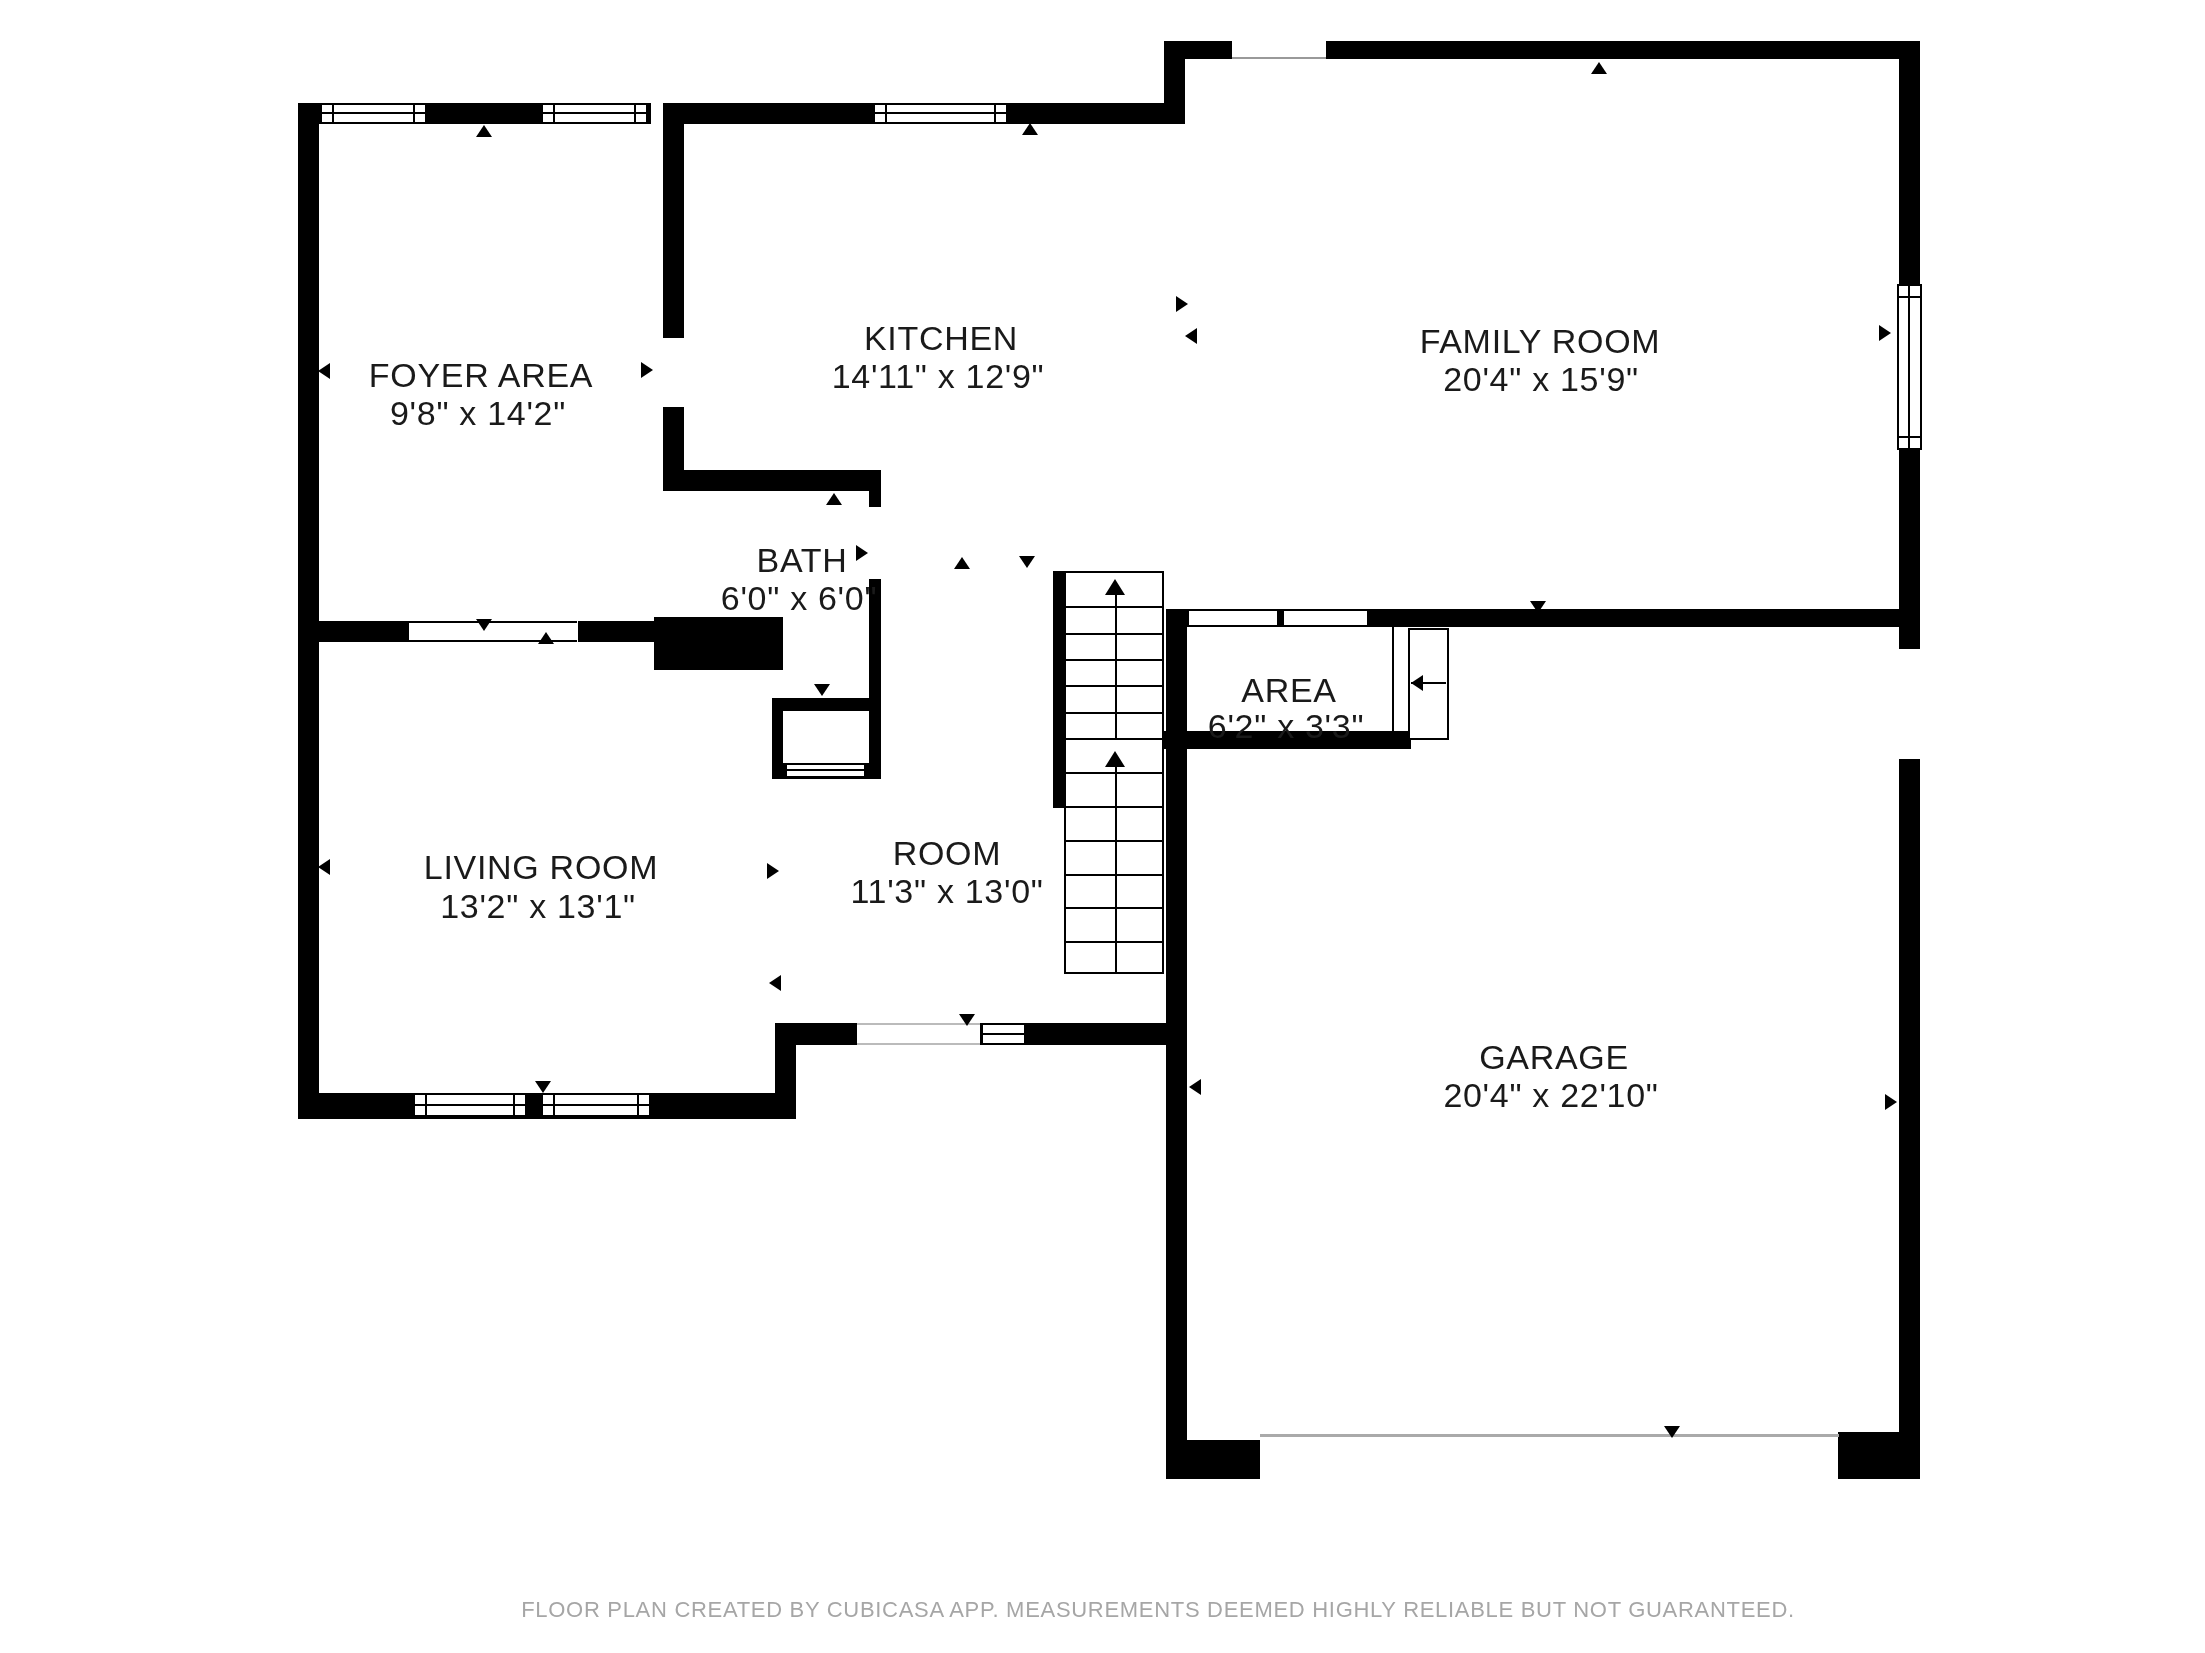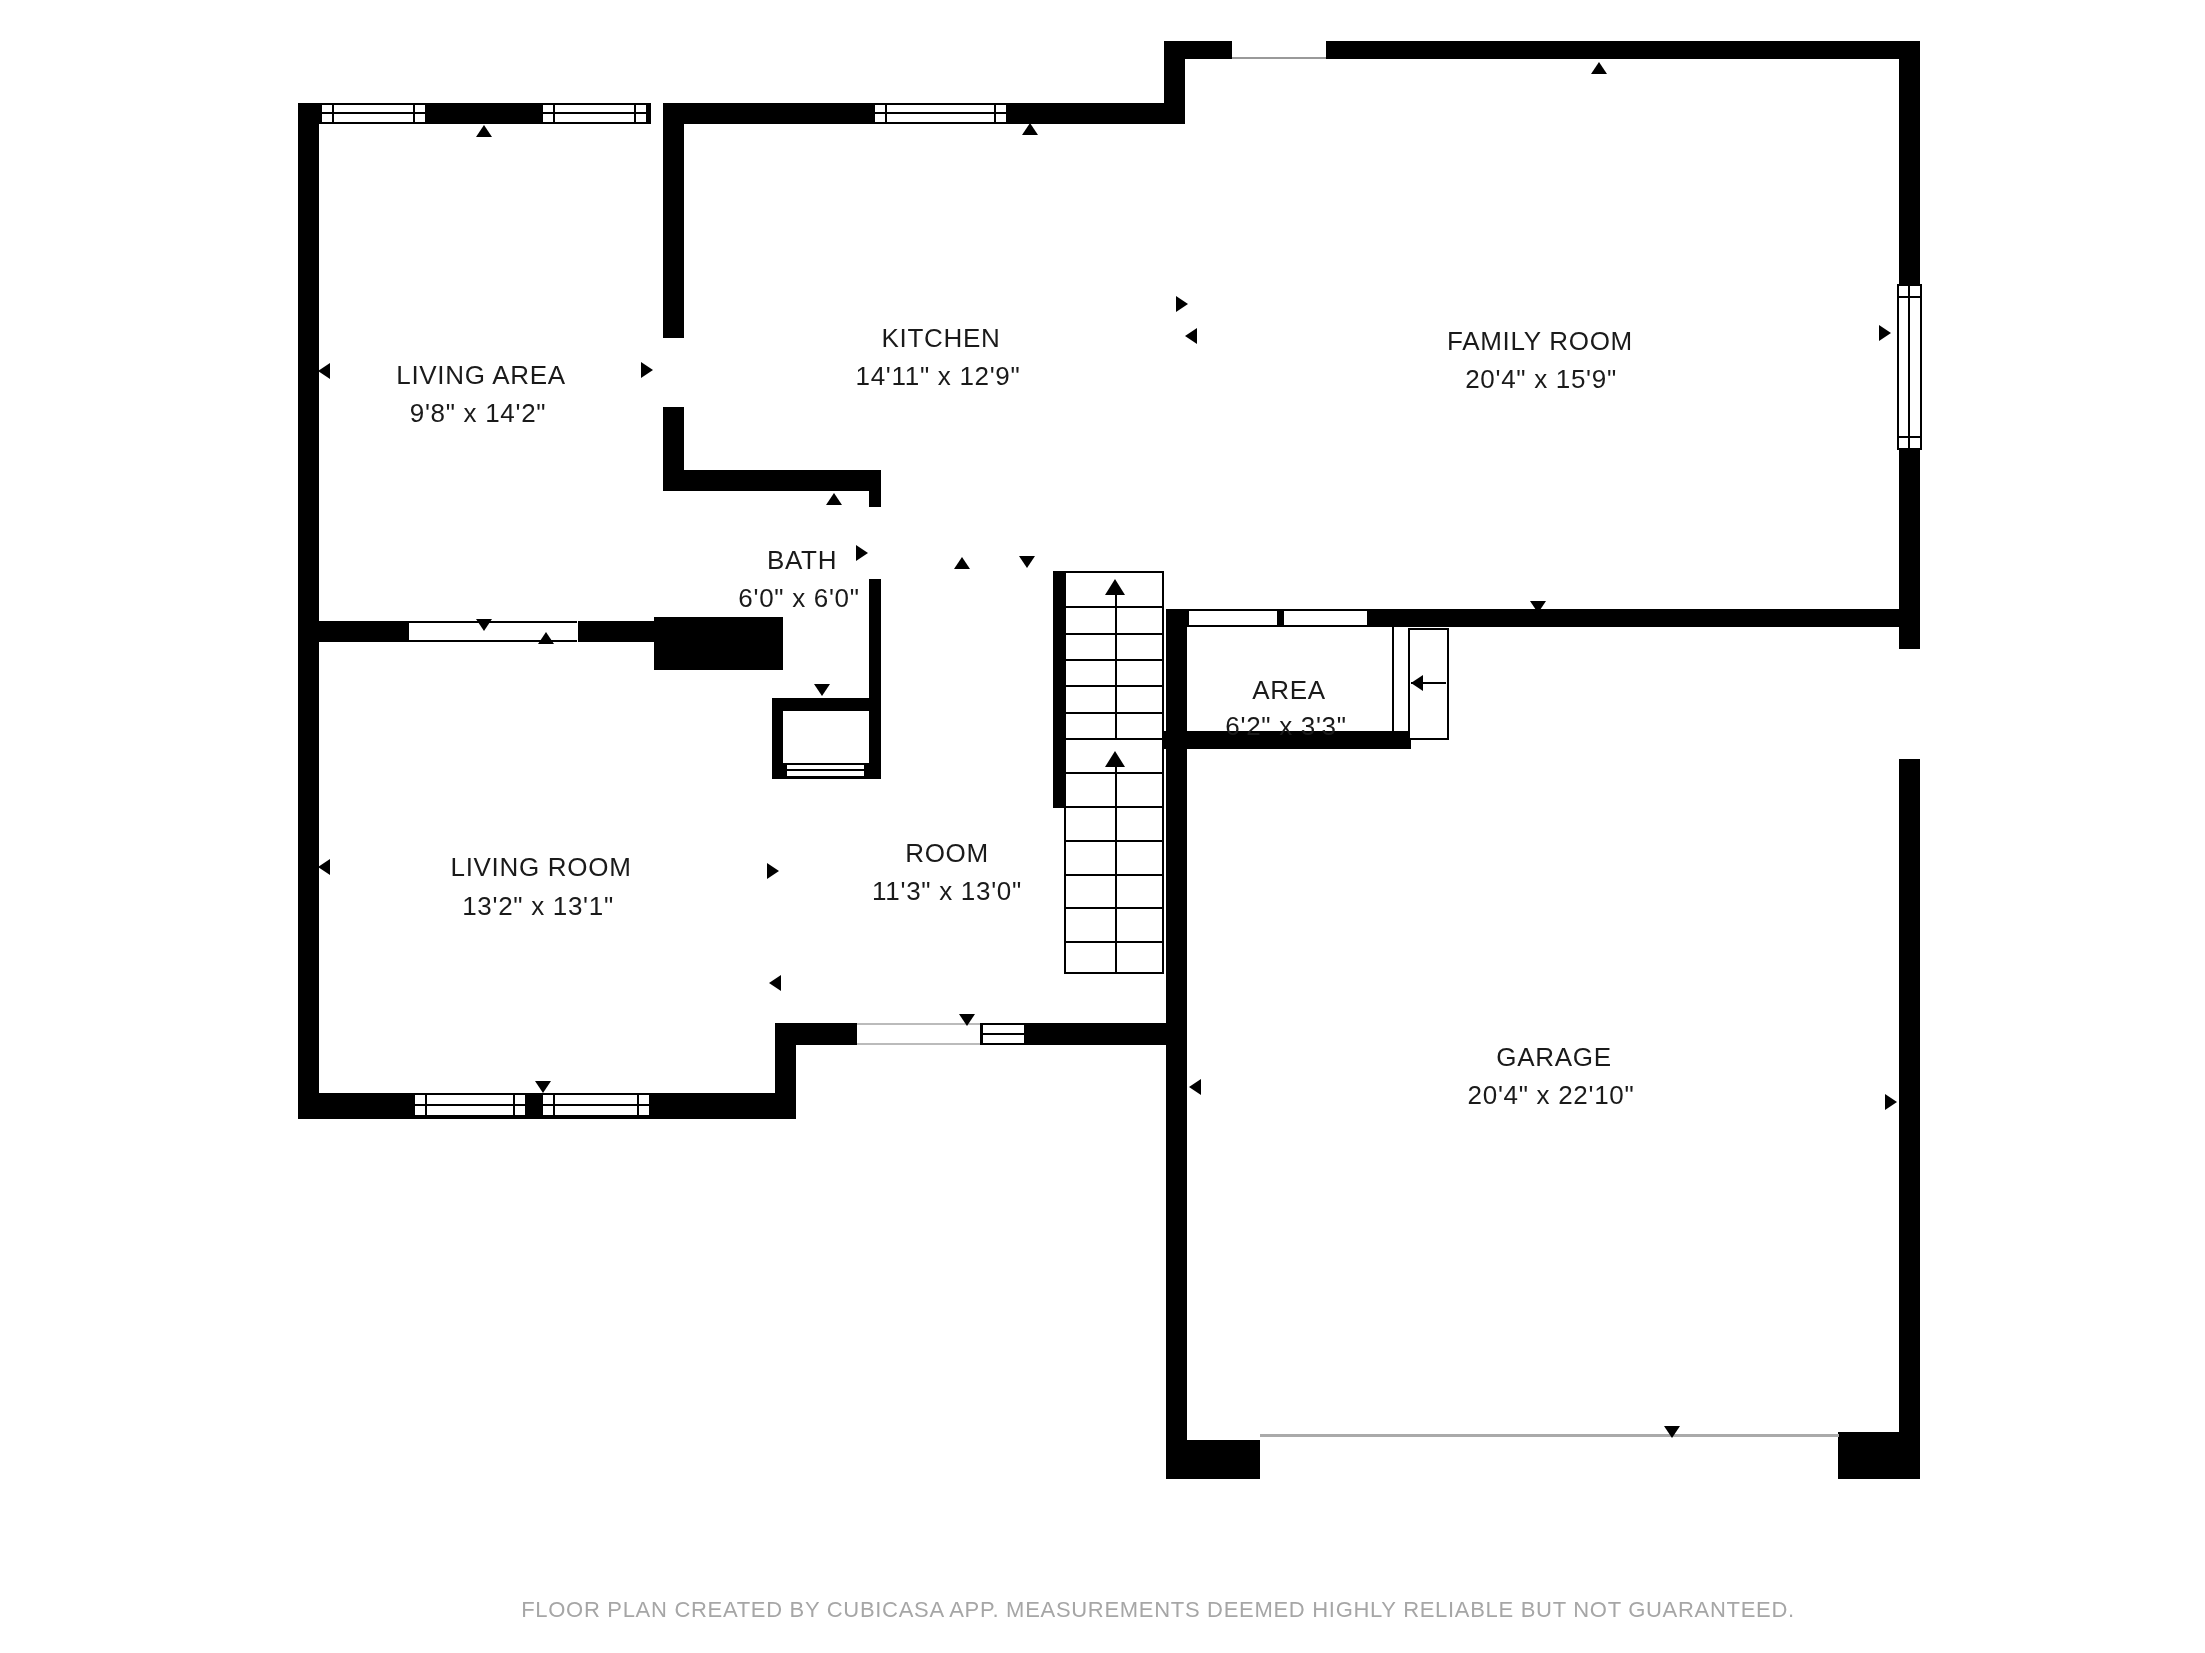--- a/index.html
+++ b/index.html
@@ -17,21 +17,21 @@
   .tri{position:absolute;width:0;height:0;border-style:solid;z-index:5;}
   .tri.up{border-width:0 8px 12.5px 8px;border-color:transparent transparent #000 transparent;}
   .tri.down{border-width:12.5px 8px 0 8px;border-color:#000 transparent transparent transparent;}
   .tri.left{border-width:8px 12.5px 8px 0;border-color:transparent #000 transparent transparent;}
   .tri.right{border-width:8px 0 8px 12.5px;border-color:transparent transparent transparent #000;}
   .stairs{position:absolute;left:1064px;top:571px;width:100px;height:403px;background:#fff;border:2.2px solid #000;box-sizing:border-box;z-index:4;}
   .tread{position:absolute;left:0;right:0;height:2.2px;background:#000;}
   .cline{position:absolute;width:2.2px;background:#000;}
   .doorleaf{position:absolute;left:1408px;top:628px;width:41px;height:112px;background:#fff;border:2.2px solid #000;box-sizing:border-box;z-index:4;}
   .doorline{position:absolute;background:#000;z-index:4;}
-  .room,.dims{position:absolute;transform:translate(-50%,-50%);color:#1a1a1a;font-size:26px;letter-spacing:0.7px;white-space:nowrap;z-index:6;}
+  .room,.dims{position:absolute;transform:translate(-50%,-50%);color:#1a1a1a;font-size:34px;letter-spacing:0.7px;white-space:nowrap;z-index:6;}
   .footer{position:absolute;left:1158px;top:1610px;transform:translate(-50%,-50%);font-size:22px;color:#a6a6a6;letter-spacing:0.7px;white-space:nowrap;z-index:6;}
 </style>
 </head>
 <body>
 
 <div class="plan">
 
   <div class="wall" style="left:298px;top:103px;width:20.6px;height:1016px;"></div>
   <div class="wall" style="left:298px;top:103px;width:887px;height:20.6px;"></div>
   <div class="wall" style="left:1164px;top:41px;width:20.6px;height:82px;"></div>
@@ -138,21 +138,21 @@
   <div class="tri up" style="left:538px;top:632px;"></div>
   <div class="tri left" style="left:318px;top:859px;"></div>
   <div class="tri right" style="left:767px;top:863px;"></div>
   <div class="tri left" style="left:769px;top:975px;"></div>
   <div class="tri down" style="left:959px;top:1014px;"></div>
   <div class="tri down" style="left:535px;top:1081px;"></div>
   <div class="tri left" style="left:1189px;top:1079px;"></div>
   <div class="tri right" style="left:1885px;top:1094px;"></div>
   <div class="tri down" style="left:1664px;top:1426px;"></div>
 
-  <div class="room" style="left:481px;top:375px;">LIVING AREA</div>
+  <div class="room" style="left:481px;top:375px;">FOYER AREA</div>
   <div class="dims" style="left:478px;top:413px;">9'8" x 14'2"</div>
   <div class="room" style="left:941px;top:338px;">KITCHEN</div>
   <div class="dims" style="left:938px;top:376px;">14'11" x 12'9"</div>
   <div class="room" style="left:1540px;top:341px;">FAMILY ROOM</div>
   <div class="dims" style="left:1541px;top:379px;">20'4" x 15'9"</div>
   <div class="room" style="left:802px;top:560px;">BATH</div>
   <div class="dims" style="left:799px;top:598px;">6'0" x 6'0"</div>
   <div class="room" style="left:1289px;top:690px;">AREA</div>
   <div class="dims" style="left:1286px;top:726px;">6'2" x 3'3"</div>
   <div class="room" style="left:541px;top:867px;">LIVING ROOM</div>

